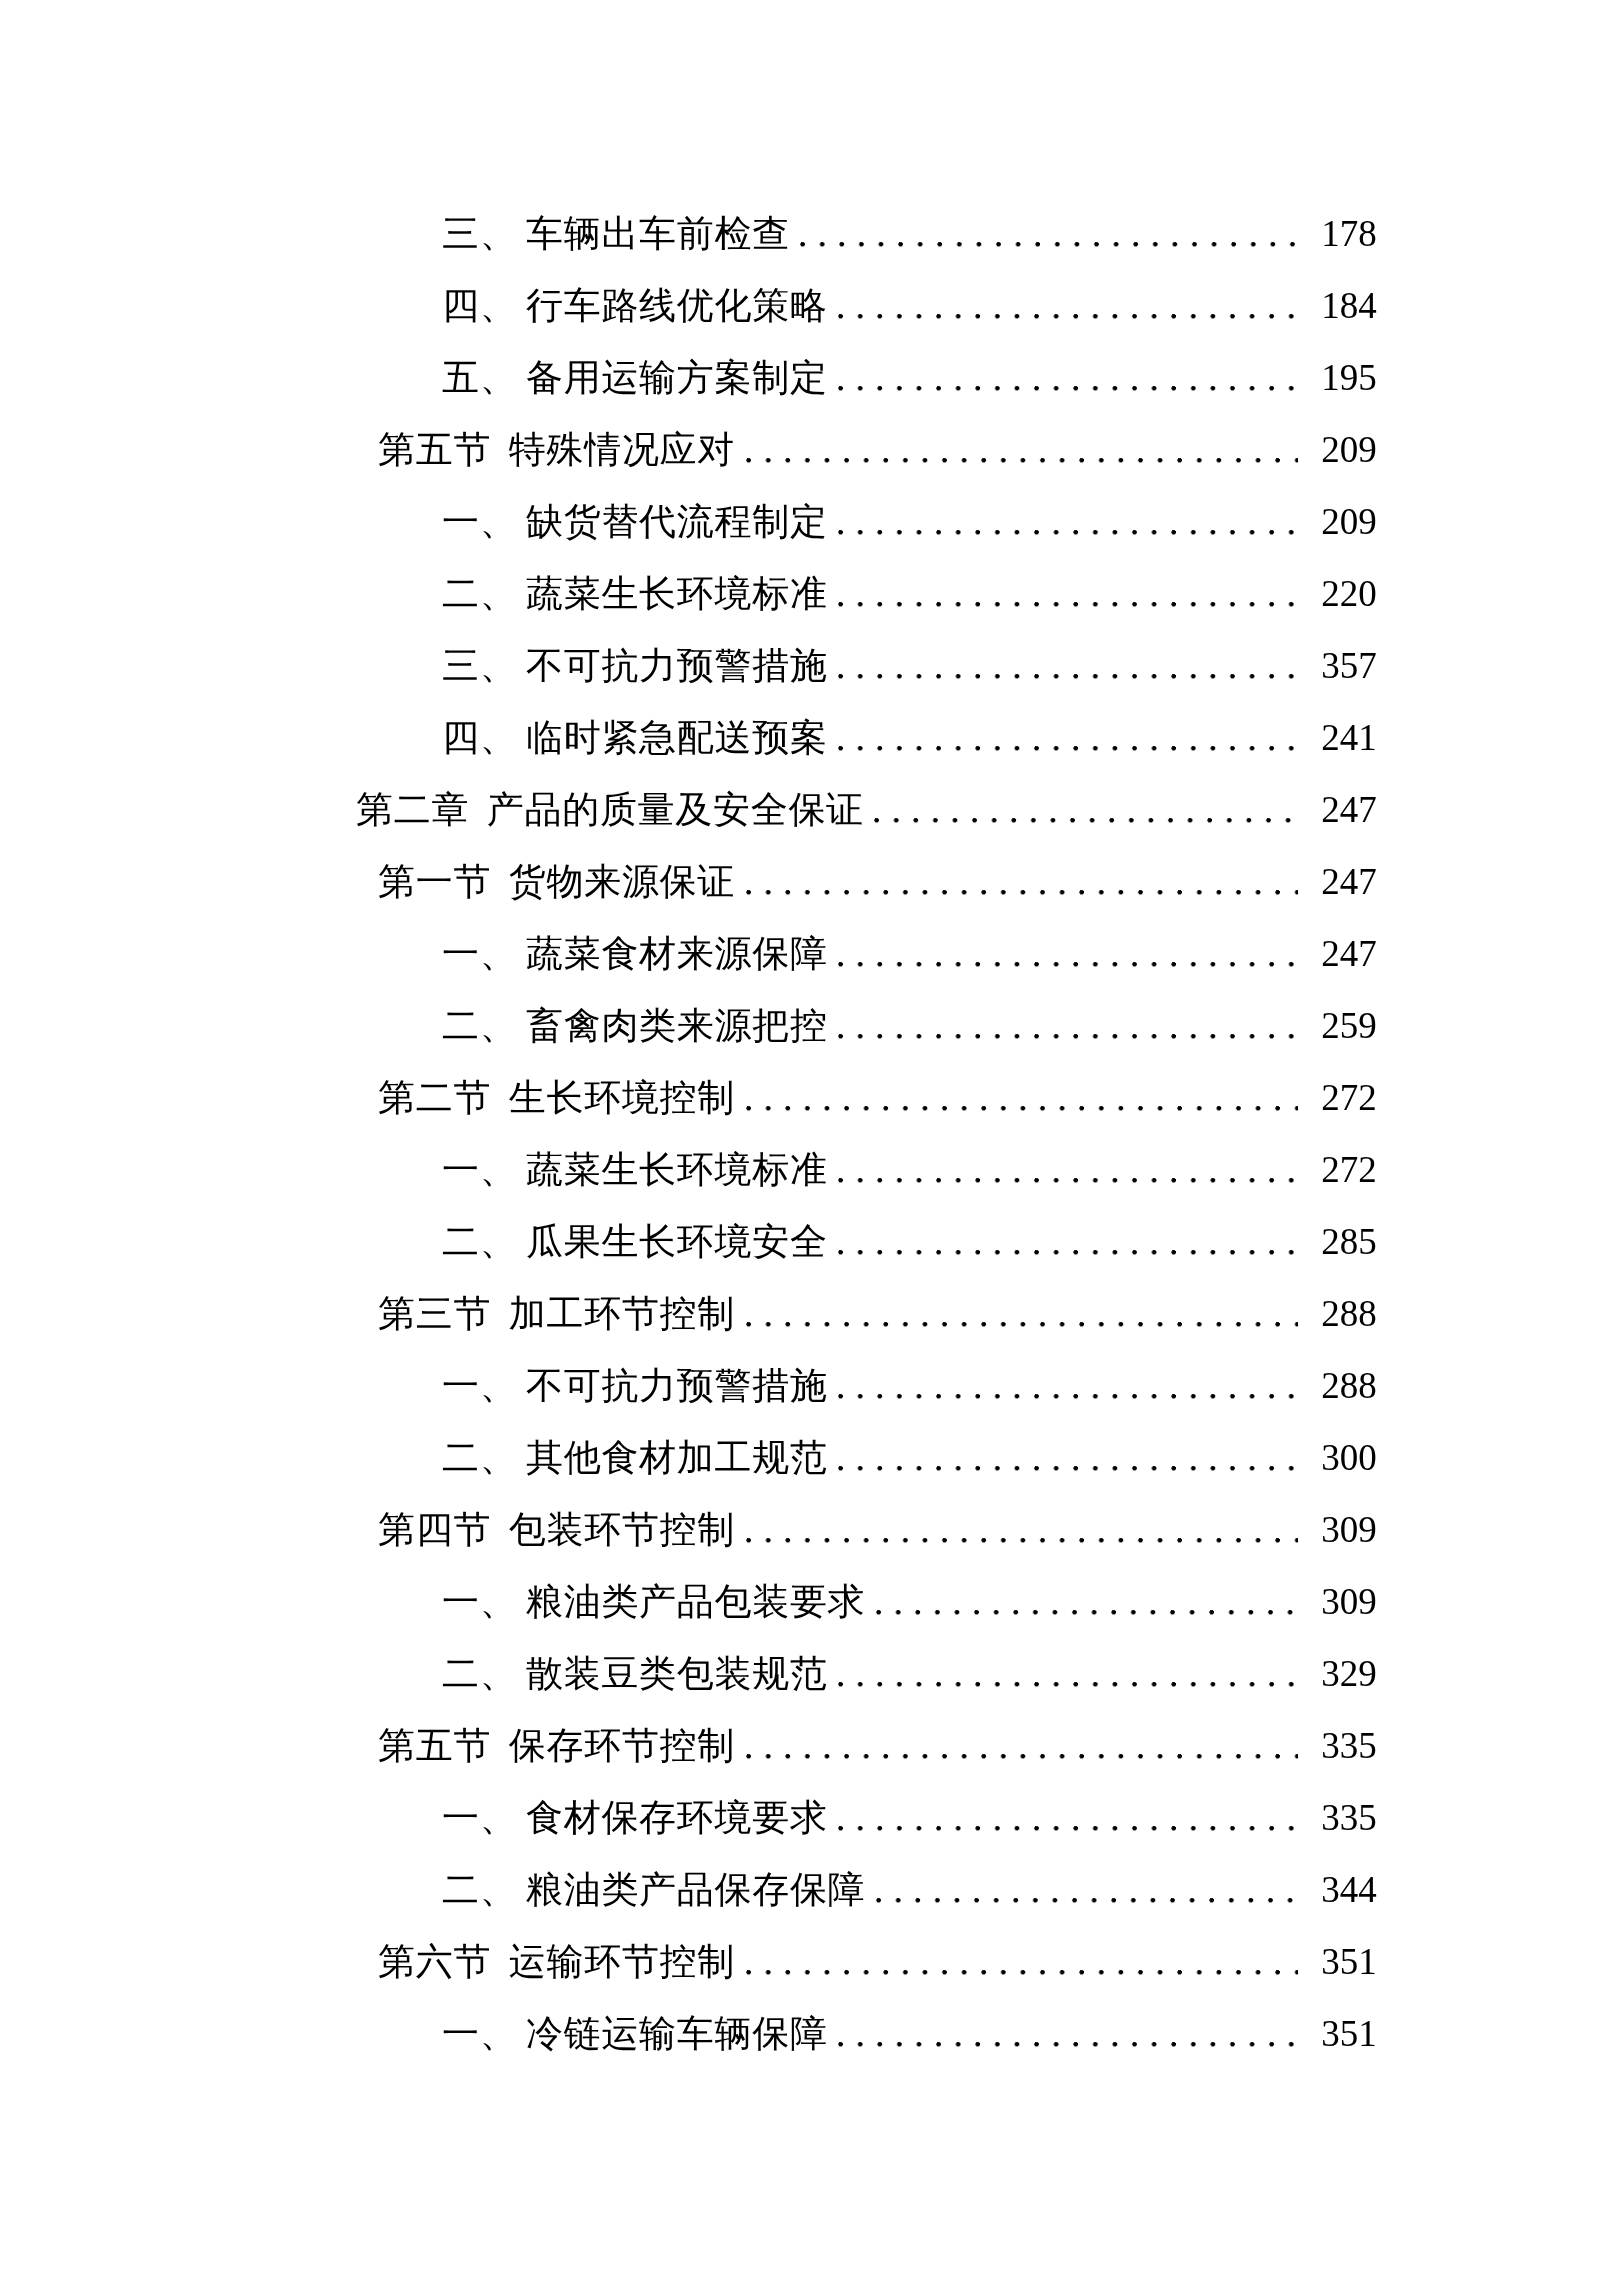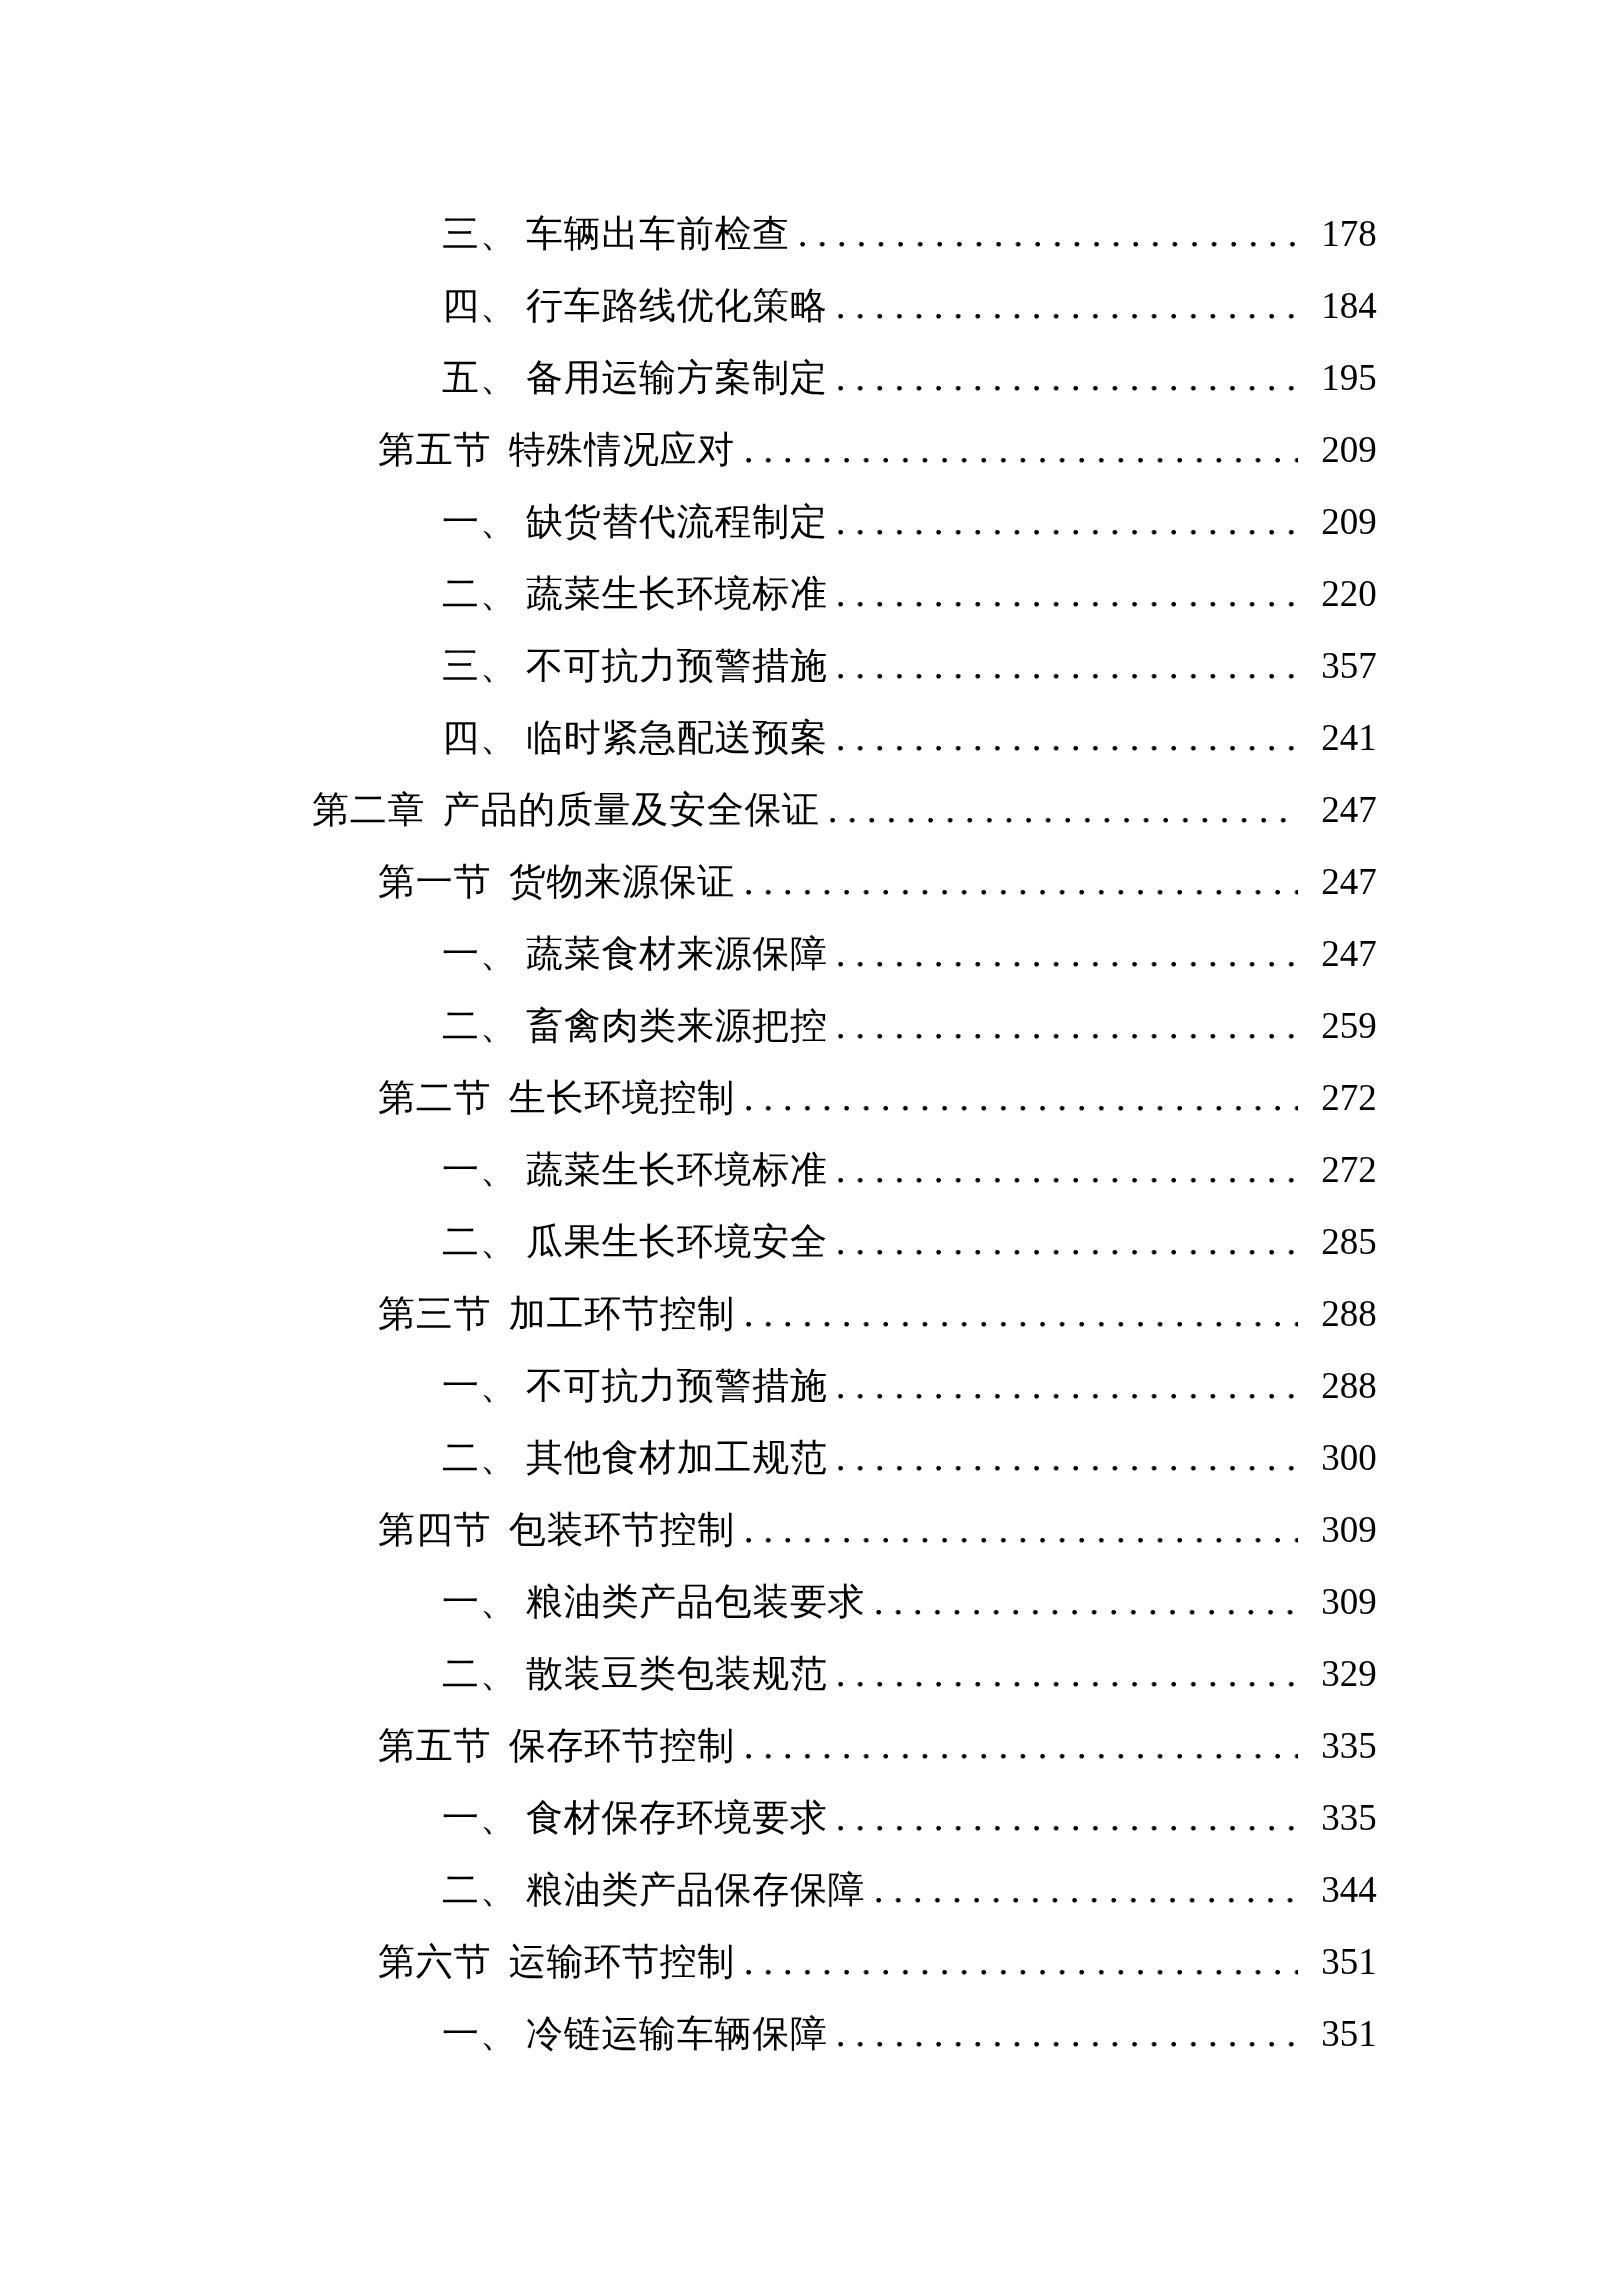--- a/index.html
+++ b/index.html
@@ -23,21 +23,21 @@
     right: 0;
     padding-right: 245px;
     box-sizing: border-box;
   }
   .toc-row {
     display: flex;
     align-items: baseline;
     height: 72px;
     white-space: nowrap;
   }
-  .toc-row.lvl-chapter { padding-left: 312px; }
+  .toc-row.lvl-chapter { padding-left: 312px; margin-left: 44px; }
   .toc-row.lvl-section { padding-left: 378px; }
   .toc-row.lvl-item    { padding-left: 442px; }
 
   .toc-label {
     font-size: 37px;
     line-height: 72px;
     letter-spacing: 0.7px;
   }
   .lvl-item .toc-label {
     display: inline-block;

